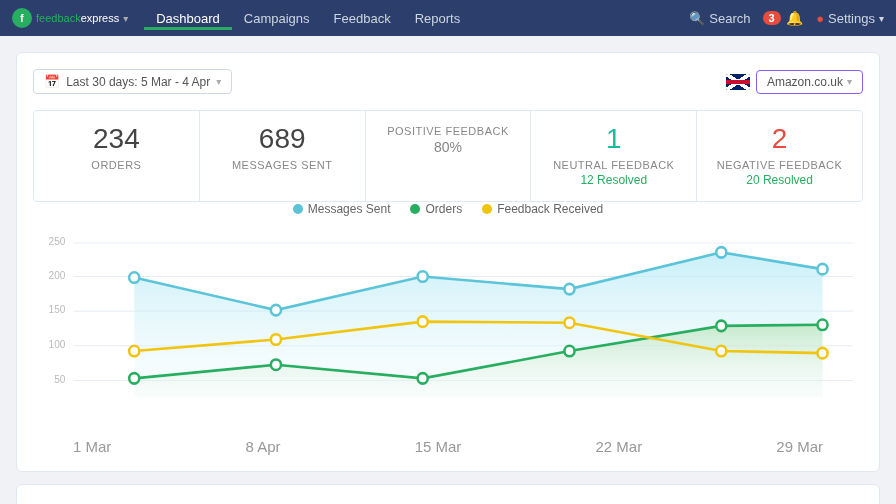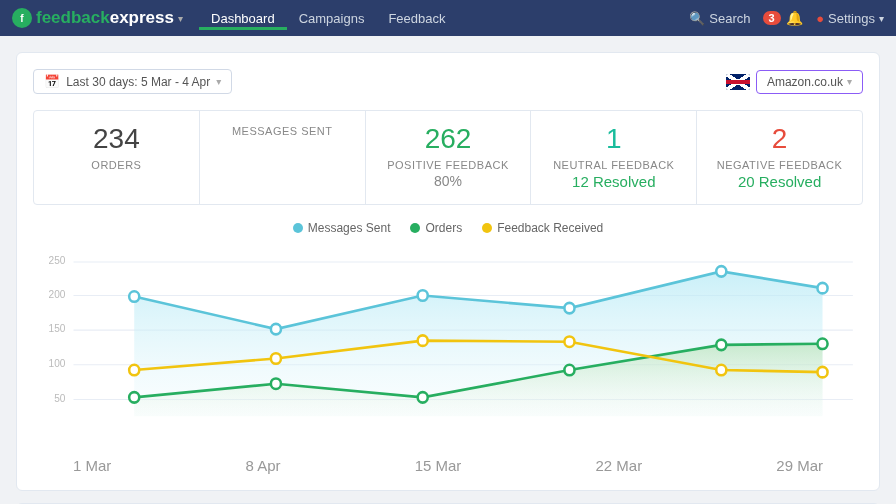--- a/index.html
+++ b/index.html
@@ -20,21 +20,21 @@
       margin-right: 16px;
     }
     .brand-logo {
       background: #27ae60;
       border-radius: 50%;
       width: 20px; height: 20px;
       display: flex; align-items: center; justify-content: center;
       margin-right: 4px;
       font-size: 10px; color: white; font-weight: bold;
     }
-    .brand-text { font-size: 17px; font-weight: 700; color: white; }
+    .brand-text { font-size: 11px; font-weight: 400; color: white; }
     .brand-text span { color: #27ae60; }
     .chevron-down { font-size: 10px; margin-left: 4px; color: #aaa; }
     .nav-links { display: flex; align-items: center; gap: 0; }
     .nav-link {
       color: #cdd5e0;
       text-decoration: none;
       padding: 0 12px;
       height: 24px;
       display: flex; align-items: center;
       font-size: 13px;
@@ -137,21 +137,20 @@
       color: #555;
       cursor: pointer;
     }
 
     
     .stats-row {
       display: flex;
       border: 1px solid #e2e8f0;
       border-radius: 4px;
       overflow: hidden;
-      margin-bottom: 16px;
     }
     .stat-cell {
       flex: 1;
       padding: 14px 12px;
       text-align: center;
       border-right: 1px solid #e2e8f0;
     }
     .stat-cell:last-child { border-right: none; }
     .stat-number {
       font-size: 28px;
@@ -168,21 +167,21 @@
       color: #888;
       text-transform: uppercase;
       letter-spacing: 0.5px;
     }
     .stat-sublabel {
       font-size: 14px;
       color: #888;
       margin-top: 2px;
     }
     .stat-resolved {
-      font-size: 15px;
+      font-size: 12px;
       color: #27ae60;
       margin-top: 2px;
       text-align: center;
     }
 
     
     .chart-legend {
       display: flex;
       justify-content: center;
       gap: 20px;
@@ -231,20 +230,21 @@
 <nav class="navbar">
   <div class="navbar-brand">
     <div class="brand-logo">f</div>
     <span class="brand-text"><span>feedback</span>express</span>
     <span class="chevron-down">▾</span>
   </div>
   <div class="nav-links">
     <a class="nav-link active">Dashboard</a>
     <a class="nav-link">Campaigns</a>
     <a class="nav-link">Feedback</a>
+    <a class="nav-link">Reports</a>
   </div>
   <div class="nav-right">
     <div class="nav-search">
       <span>🔍</span>
       <span>Search</span>
     </div>
     <div class="nav-badge-group">
       <span class="badge-num">3</span>
       <span class="bell-icon">🔔</span>
     </div>
@@ -274,24 +274,24 @@
         </div>
       </div>
     </div>
 
     <div class="stats-row">
       <div class="stat-cell">
         <div class="stat-number">234</div>
         <div class="stat-label">ORDERS</div>
       </div>
       <div class="stat-cell">
+        <div class="stat-number">689</div>
         <div class="stat-label">MESSAGES SENT</div>
       </div>
       <div class="stat-cell">
-        <div class="stat-number green">262</div>
         <div class="stat-label">POSITIVE FEEDBACK</div>
         <div class="stat-sublabel">80%</div>
       </div>
       <div class="stat-cell">
         <div class="stat-number teal">1</div>
         <div class="stat-label">NEUTRAL FEEDBACK</div>
         <div class="stat-resolved">12 Resolved</div>
       </div>
       <div class="stat-cell">
         <div class="stat-number red">2</div>

